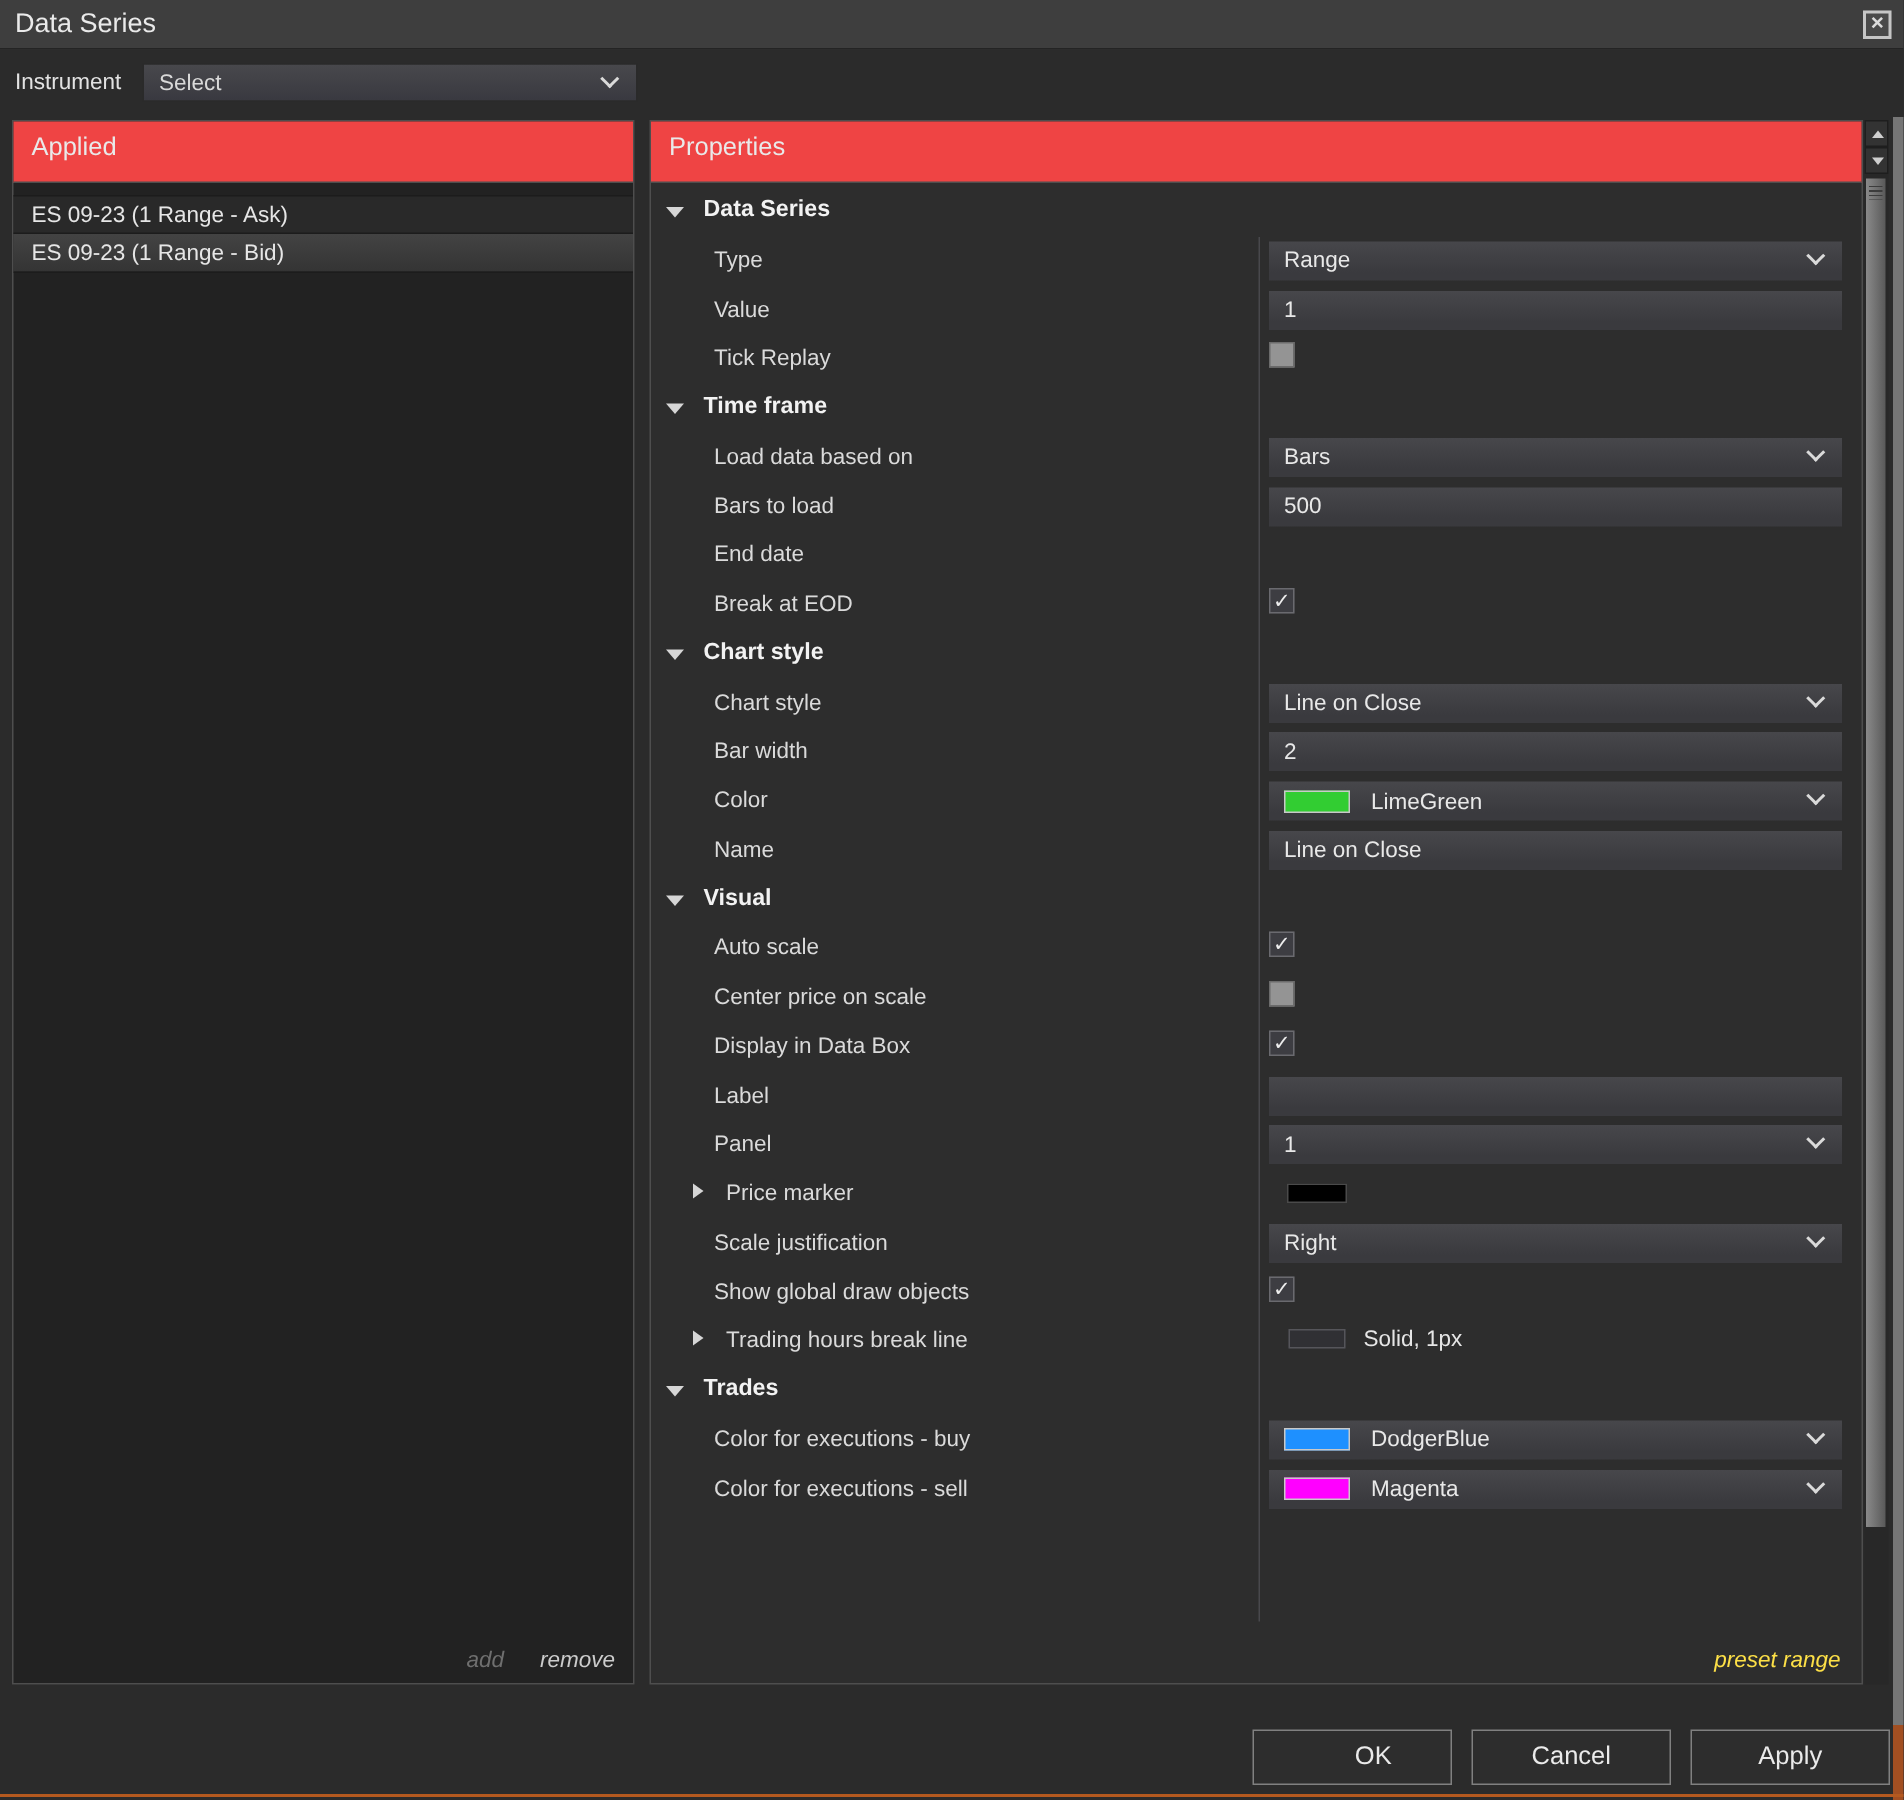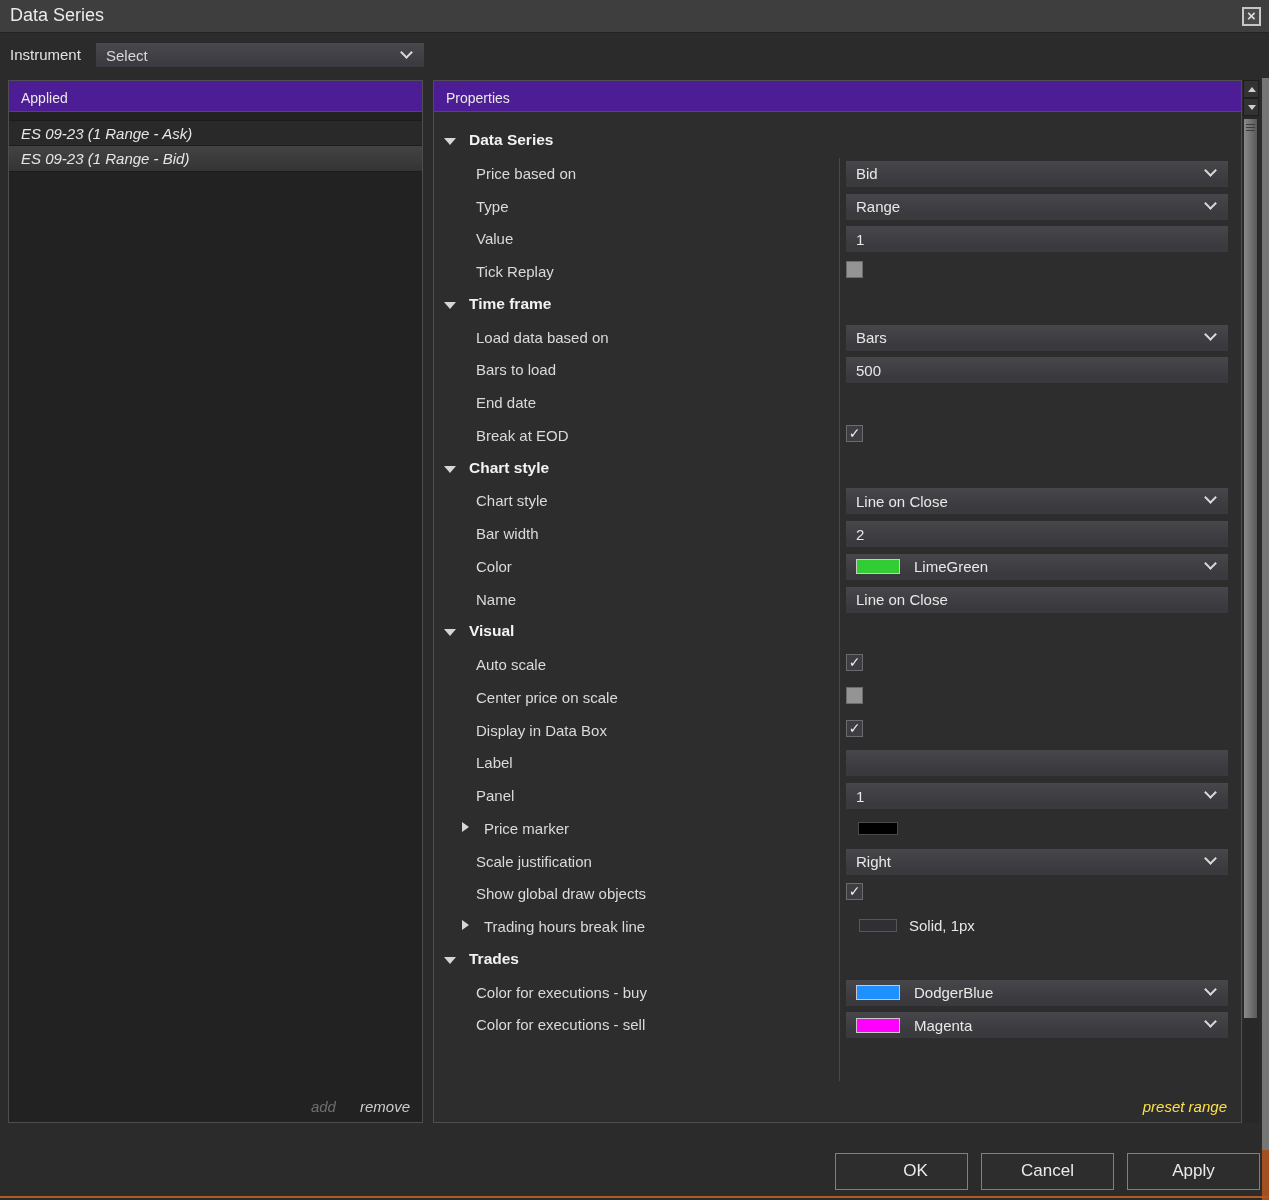--- a/index.html
+++ b/index.html
@@ -18,24 +18,24 @@
   .instr-label { position:absolute; left:10px; top:46px; font-size:15px; color:#e2e2e2; }
   .instr-select { position:absolute; left:95px; top:42px; width:330px; height:26px; background:linear-gradient(to bottom,#48484c,#393940); border:1px solid #2a2a2a; color:#d9d9d9; font-size:15px; display:flex; align-items:center; padding:0 10px; }
   
   .field { position:relative; height:26px; background:linear-gradient(to bottom,#47474b,#3a3a3e 80%); display:flex; align-items:center; padding:0 10px; color:#e8e8e8; font-size:15px; overflow:hidden; }
   .chev { position:absolute; right:13px; top:5px; width:9px; height:9px; border-right:2.4px solid #dadada; border-bottom:2.4px solid #dadada; transform:rotate(45deg); }
   .ftext { white-space:nowrap; }
   
   .panel { position:absolute; border:1px solid #4e4e4e; }
   #applied-panel { left:8px; top:80px; width:415px; height:1043px; background:#222222; }
   #props-panel  { left:433px; top:80px; width:809px; height:1043px; background:#2d2d2d; }
-  .panel-header { height:31px; background:#4c1d95; border-bottom:1px solid #4e4e4e; color:#e9e9e9; font-size:14px; line-height:34px; padding-left:12px; }
+  .panel-header { height:41px; background:#ef4444; border-bottom:1px solid #4e4e4e; color:#e9e9e9; font-size:17px; line-height:34px; padding-left:12px; }
   
   #applied-list { margin-top:8px; }
-  .applied-item { height:26px; line-height:26px; padding-left:12px; font-size:15px; color:#e6e6e6; background:#292929; border-bottom:1px solid #1c1c1c;font-style:italic; }
+  .applied-item { height:26px; line-height:26px; padding-left:12px; font-size:15px; color:#e6e6e6; background:#292929; border-bottom:1px solid #1c1c1c; }
   .applied-item:first-child { border-top:1px solid #1c1c1c; }
   .applied-item.selected { background:linear-gradient(to bottom,#434343,#343434); }
   #applied-actions { position:absolute; right:12px; bottom:7px; font-size:15px; font-style:italic; }
   #add-link { color:#6f6f6f; margin-right:24px; }
   #remove-link { color:#cccccc; }
   
   #props-divider { position:absolute; left:405px; top:77px; width:1px; height:923px; background:#48484c; }
   #prop-rows { position:absolute; left:0; top:44px; right:0; }
   .prow { position:relative; height:32.75px; }
   .plabel { position:absolute; left:42px; top:7px; font-size:15px; color:#dadada; white-space:nowrap; }
@@ -101,27 +101,20 @@
 
 <div class="panel" id="props-panel">
   <div class="panel-header">Properties</div>
   <div id="props-divider"></div>
   <div id="prop-rows">
       <div class="prow section">
         <span class="tri-down"></span>
         <span class="sec-label">Data Series</span>
       </div>
       <div class="prow">
-        <span class="plabel">Price based on</span>
-        <div class="fcell field">
-          <span class="ftext">Bid</span>
-          <span class="chev"></span>
-        </div>
-      </div>
-      <div class="prow">
         <span class="plabel">Type</span>
         <div class="fcell field">
           <span class="ftext">Range</span>
           <span class="chev"></span>
         </div>
       </div>
       <div class="prow">
         <span class="plabel">Value</span>
         <div class="fcell field">
           <span class="ftext">1</span>

